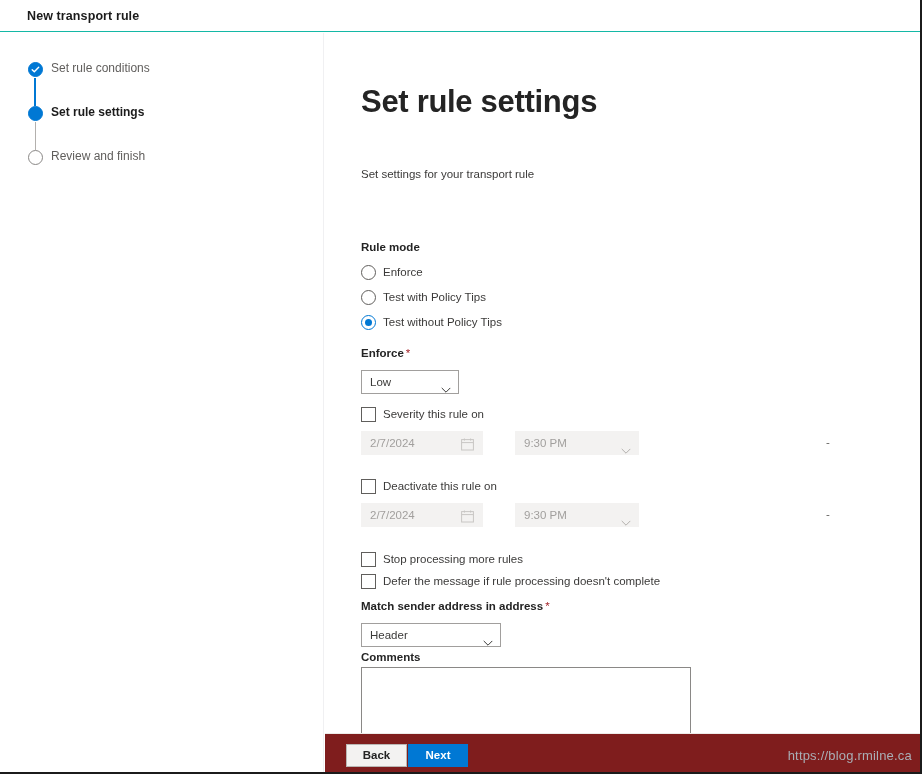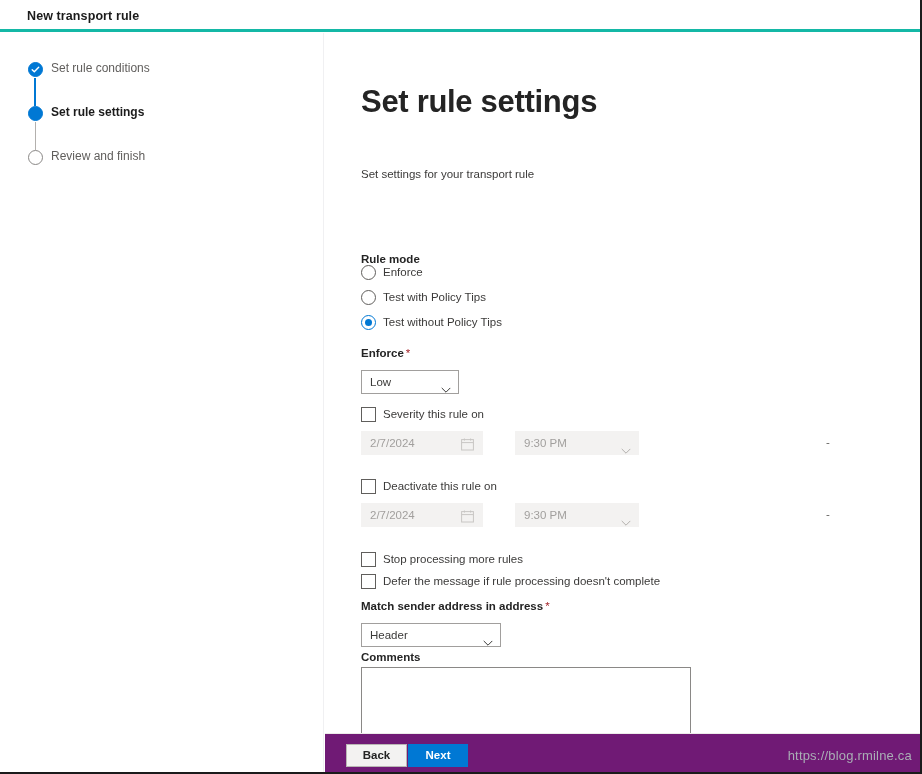--- a/index.html
+++ b/index.html
@@ -24,21 +24,21 @@
     background: #ffffff;
     overflow: hidden;
   }
   
   .titlebar {
     position: absolute;
     left: 0; top: 0;
     width: 920px;
     height: 32px;
     background: #ffffff;
-    border-bottom: 3px solid #14b8a6;
+    border-bottom: 1px solid #14b8a6;
     box-sizing: border-box;
   }
   .titlebar-text {
     position: absolute;
     left: 27px;
     top: 9px;
     font-size: 12.5px;
     font-weight: bold;
     color: #1b1b1b;
     letter-spacing: .1px;
@@ -264,21 +264,21 @@
     background: #ffffff;
     box-sizing: border-box;
   }
   
   .footer {
     position: absolute;
     left: 325px;
     top: 733px;
     width: 595px;
     height: 39px;
-    background: #701a75;
+    background: #7f1d1d;
     border-top: 1px solid #edebe9;
     box-sizing: border-box;
   }
   .btn {
     position: absolute;
     top: 10px;
     height: 23px;
     font-size: 11.5px;
     font-weight: bold;
     box-sizing: border-box;
@@ -345,21 +345,21 @@
 
     </div>
   </div>
 
   <div class="main">
     <div class="content">
 
       <div class="page-title">Set rule settings</div>
       <div class="page-subtitle">Set settings for your transport rule</div>
 
-      <div class="section-label" style="left:36px; top:208px;margin-top:12px;">Rule mode</div>
+      <div class="section-label" style="left:36px; top:208px;">Rule mode</div>
 
       <div class="radio-row" style="top:231px;">
         <span class="radio"></span>
         <span class="radio-label">Enforce</span>
       </div>
 
       <div class="radio-row" style="top:256px;">
         <span class="radio"></span>
         <span class="radio-label">Test with Policy Tips</span>
       </div>

